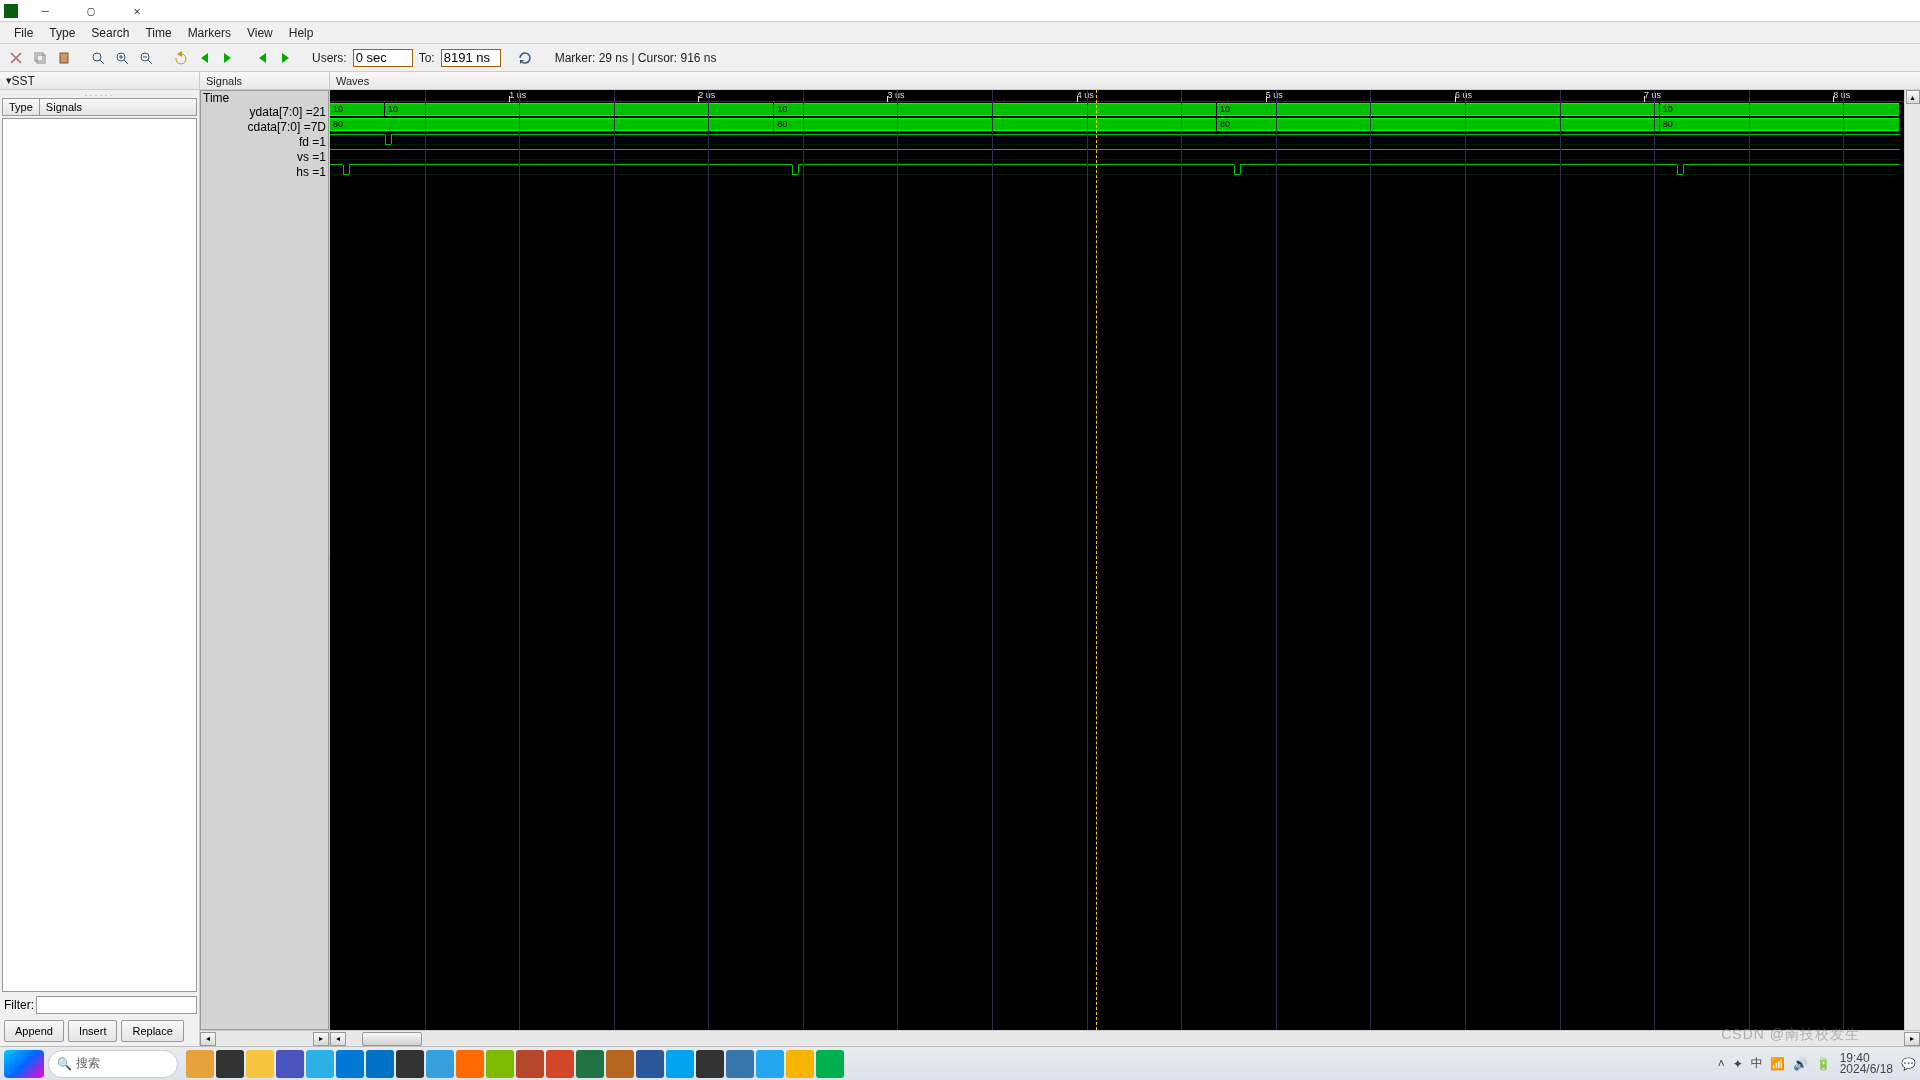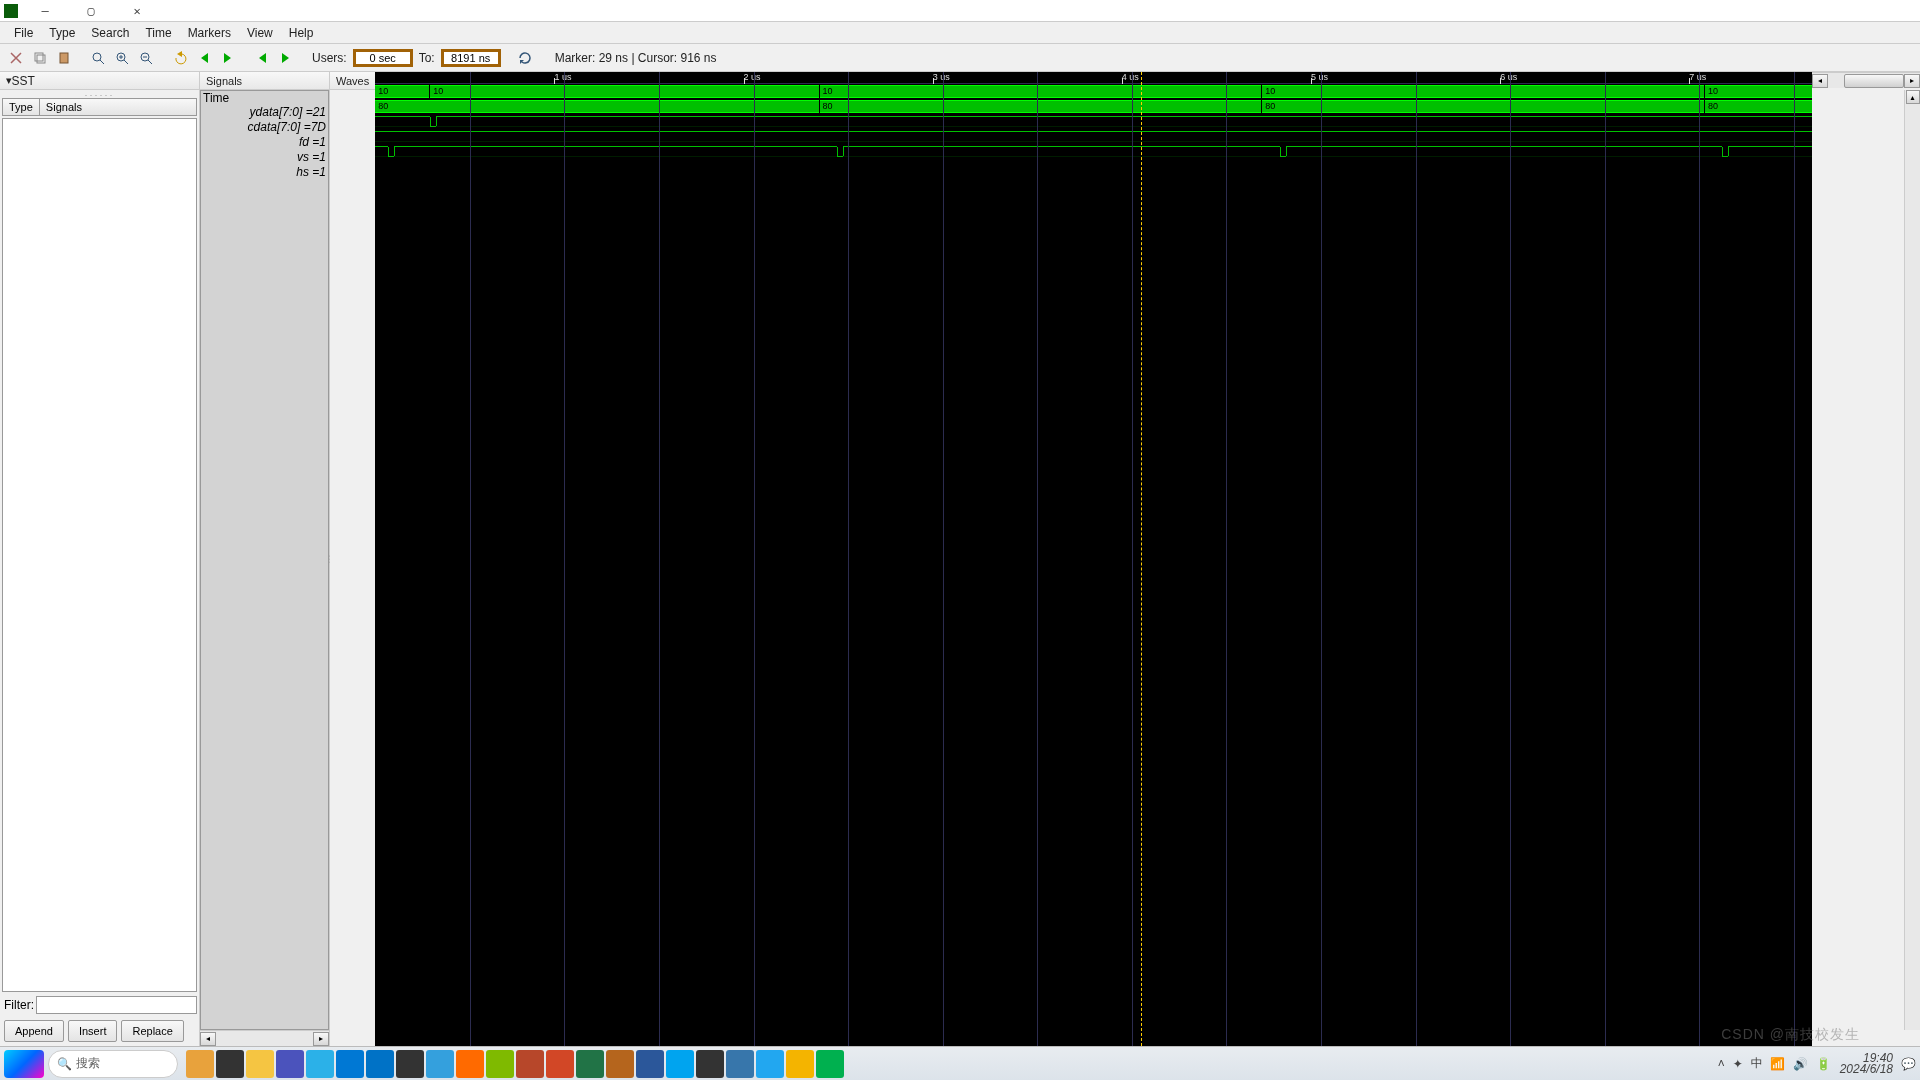--- a/index.html
+++ b/index.html
@@ -14,28 +14,28 @@
 
 
 .menu-bar { height: 22px; background: #f0f0f0; border-bottom: 1px solid #ccc; display: flex; align-items: center; padding: 0 6px; gap: 0; }
 .menu-item { padding: 2px 8px; color: #222; }
 
 
 .toolbar { height: 28px; background: #f0f0f0; border-bottom: 1px solid #ccc; display: flex; align-items: center; padding: 0 6px; gap: 4px; }
 .tb-btn { width: 20px; height: 20px; display: flex; align-items: center; justify-content: center; border: 1px solid transparent; border-radius: 2px; }
 .tb-sep { width: 6px; height: 20px; }
 .tb-label { color: #222; padding: 0 2px; }
-.tb-input { width: 60px; height: 18px; border: 3px solid #a16207; background: #fff; padding: 0 2px; font-size: 11px; text-align: center; }
+.tb-input { width: 60px; height: 18px; border: 1px solid #a16207; background: #fff; padding: 0 2px; font-size: 13px; }
 .tb-status { color: #222; margin-left: 16px; }
 
 
 .main { display: flex; height: calc(100% - 72px - 34px); }
 .left-col { width: 200px; display: flex; flex-direction: column; border-right: 1px solid #ccc; }
 .mid-col { width: 130px; display: flex; flex-direction: column; border-right: 1px solid #ccc; position: relative; }
-.right-col { flex: 1; display: flex; flex-direction: row; position: relative; }
+.right-col { flex: 1; display: flex; flex-direction: column; position: relative; }
 
 
 .panel-head { height: 18px; background: linear-gradient(#f8f8f8,#e8e8e8); border-bottom: 1px solid #ccc; padding: 0 6px; display: flex; align-items: center; color: #222; font-size: 11px; }
 .sst-tree { height: 280px; background: #fff; border: 1px solid #999; margin: 2px; overflow: auto; }
 .tree-item { padding: 2px 6px; color: #222; font-size: 11px; display: flex; align-items: center; gap: 2px; }
 .tree-box { display: inline-block; width: 10px; height: 10px; border: 1px solid #888; text-align: center; line-height: 8px; font-size: 9px; color: #555; }
 .tree-ico { display: inline-block; width: 12px; height: 10px; background: linear-gradient(#fe9,#ec6); border: 1px solid #a82; }
 
 .sash { height: 8px; background: #f0f0f0; text-align: center; color: #999; font-size: 9px; letter-spacing: 2px; cursor: row-resize; }
 
@@ -44,21 +44,21 @@
 .sig-list { flex: 1; background: #fff; border: 1px solid #999; margin: 2px; }
 
 .filter-row { display: flex; align-items: center; padding: 2px 4px; gap: 2px; }
 .filter-row input { flex: 1; border: 1px solid #999; height: 18px; padding: 0 2px; }
 .btn-row { display: flex; gap: 4px; padding: 4px; }
 .gtk-btn { padding: 4px 10px; border: 1px solid #999; background: linear-gradient(#f8f8f8,#e4e4e4); border-radius: 2px; font-size: 11px; }
 
 
 .sig-names { flex: 1; background: #d3d3d3; border: 1px solid #999; margin: 0 0 0 0; font-family: monospace; font-size: 11px; color: #000; line-height: 15px; padding-top: 0; overflow: hidden; }
 .sig-time-row { height: 14px; background: #d3d3d3; padding: 0 2px; border-bottom: 0; }
-.sig-row { height: 15px; padding: 0 2px; text-align: right; white-space: nowrap; font-style: italic; }
+.sig-row { height: 15px; padding: 0 2px; text-align: right; white-space: nowrap; }
 
 
 .waves-head { height: 18px; background: linear-gradient(#f8f8f8,#e8e8e8); border-bottom: 1px solid #ccc; padding: 0 6px; display: flex; align-items: center; color: #222; font-size: 11px; }
 .wave-area { flex: 1; background: #000; position: relative; overflow: hidden; font-family: monospace; font-size: 10px; }
 .wave-scroll-h { height: 16px; background: #e8e8e8; border-top: 1px solid #ccc; display: flex; align-items: center; }
 .wave-scroll-h .thumb { height: 14px; background: linear-gradient(#f8f8f8,#d0d0d0); border: 1px solid #999; border-radius: 2px; width: 60px; margin-left: 16px; }
 .scroll-arrow { width: 16px; height: 14px; border: 1px solid #999; background: linear-gradient(#f8f8f8,#d8d8d8); display: flex; align-items: center; justify-content: center; font-size: 8px; }
 
 .time-ruler { height: 12px; position: relative; border-bottom: 1px solid #2c2c50; white-space: nowrap; }
 .time-tick-major { position: absolute; top: 0; height: 12px; color: #ddd; font-size: 9px;}
@@ -80,21 +80,21 @@
 .mid-sash::after { content: "⋮"; color: #999; font-size: 9px; }
 
 .right-vscroll { width: 16px; position: absolute; right: 0; top: 18px; bottom: 16px; background: #e8e8e8; border-left: 1px solid #ccc; }
 
 
 .taskbar { position: absolute; bottom: 0; left: 0; right: 0; height: 34px; background: linear-gradient(#e8ecf0,#dce3ea); border-top: 1px solid #bbb; display: flex; align-items: center; padding: 0 4px; gap: 4px; }
 .task-icon { width: 28px; height: 28px; border-radius: 3px; display: flex; align-items: center; justify-content: center; font-size: 14px; }
 .start-btn { width: 40px; height: 28px; background: linear-gradient(135deg,#0cf,#06f,#f0c); border-radius: 4px; }
 .search-box { width: 130px; height: 28px; background: #fff; border: 1px solid #ccc; border-radius: 14px; display: flex; align-items: center; padding: 0 8px; gap: 4px; color: #666; font-size: 11px; }
 .tray { margin-left: auto; display: flex; align-items: center; gap: 8px; color: #444; font-size: 10px; }
-.tray-time { text-align: right; line-height: 11px; font-style: italic; }
+.tray-time { text-align: left; line-height: 11px; }
 .watermark { position: absolute; right: 60px; bottom: 36px; color: rgba(120,120,120,0.5); font-size: 14px; pointer-events: none; letter-spacing: 1px; }
 
 svg { display: block; }
 </style>
 </head>
 <body>
 
 <div class="title-bar">
   <div class="title-bar-icon"></div>
   <div class="win-ctl">

